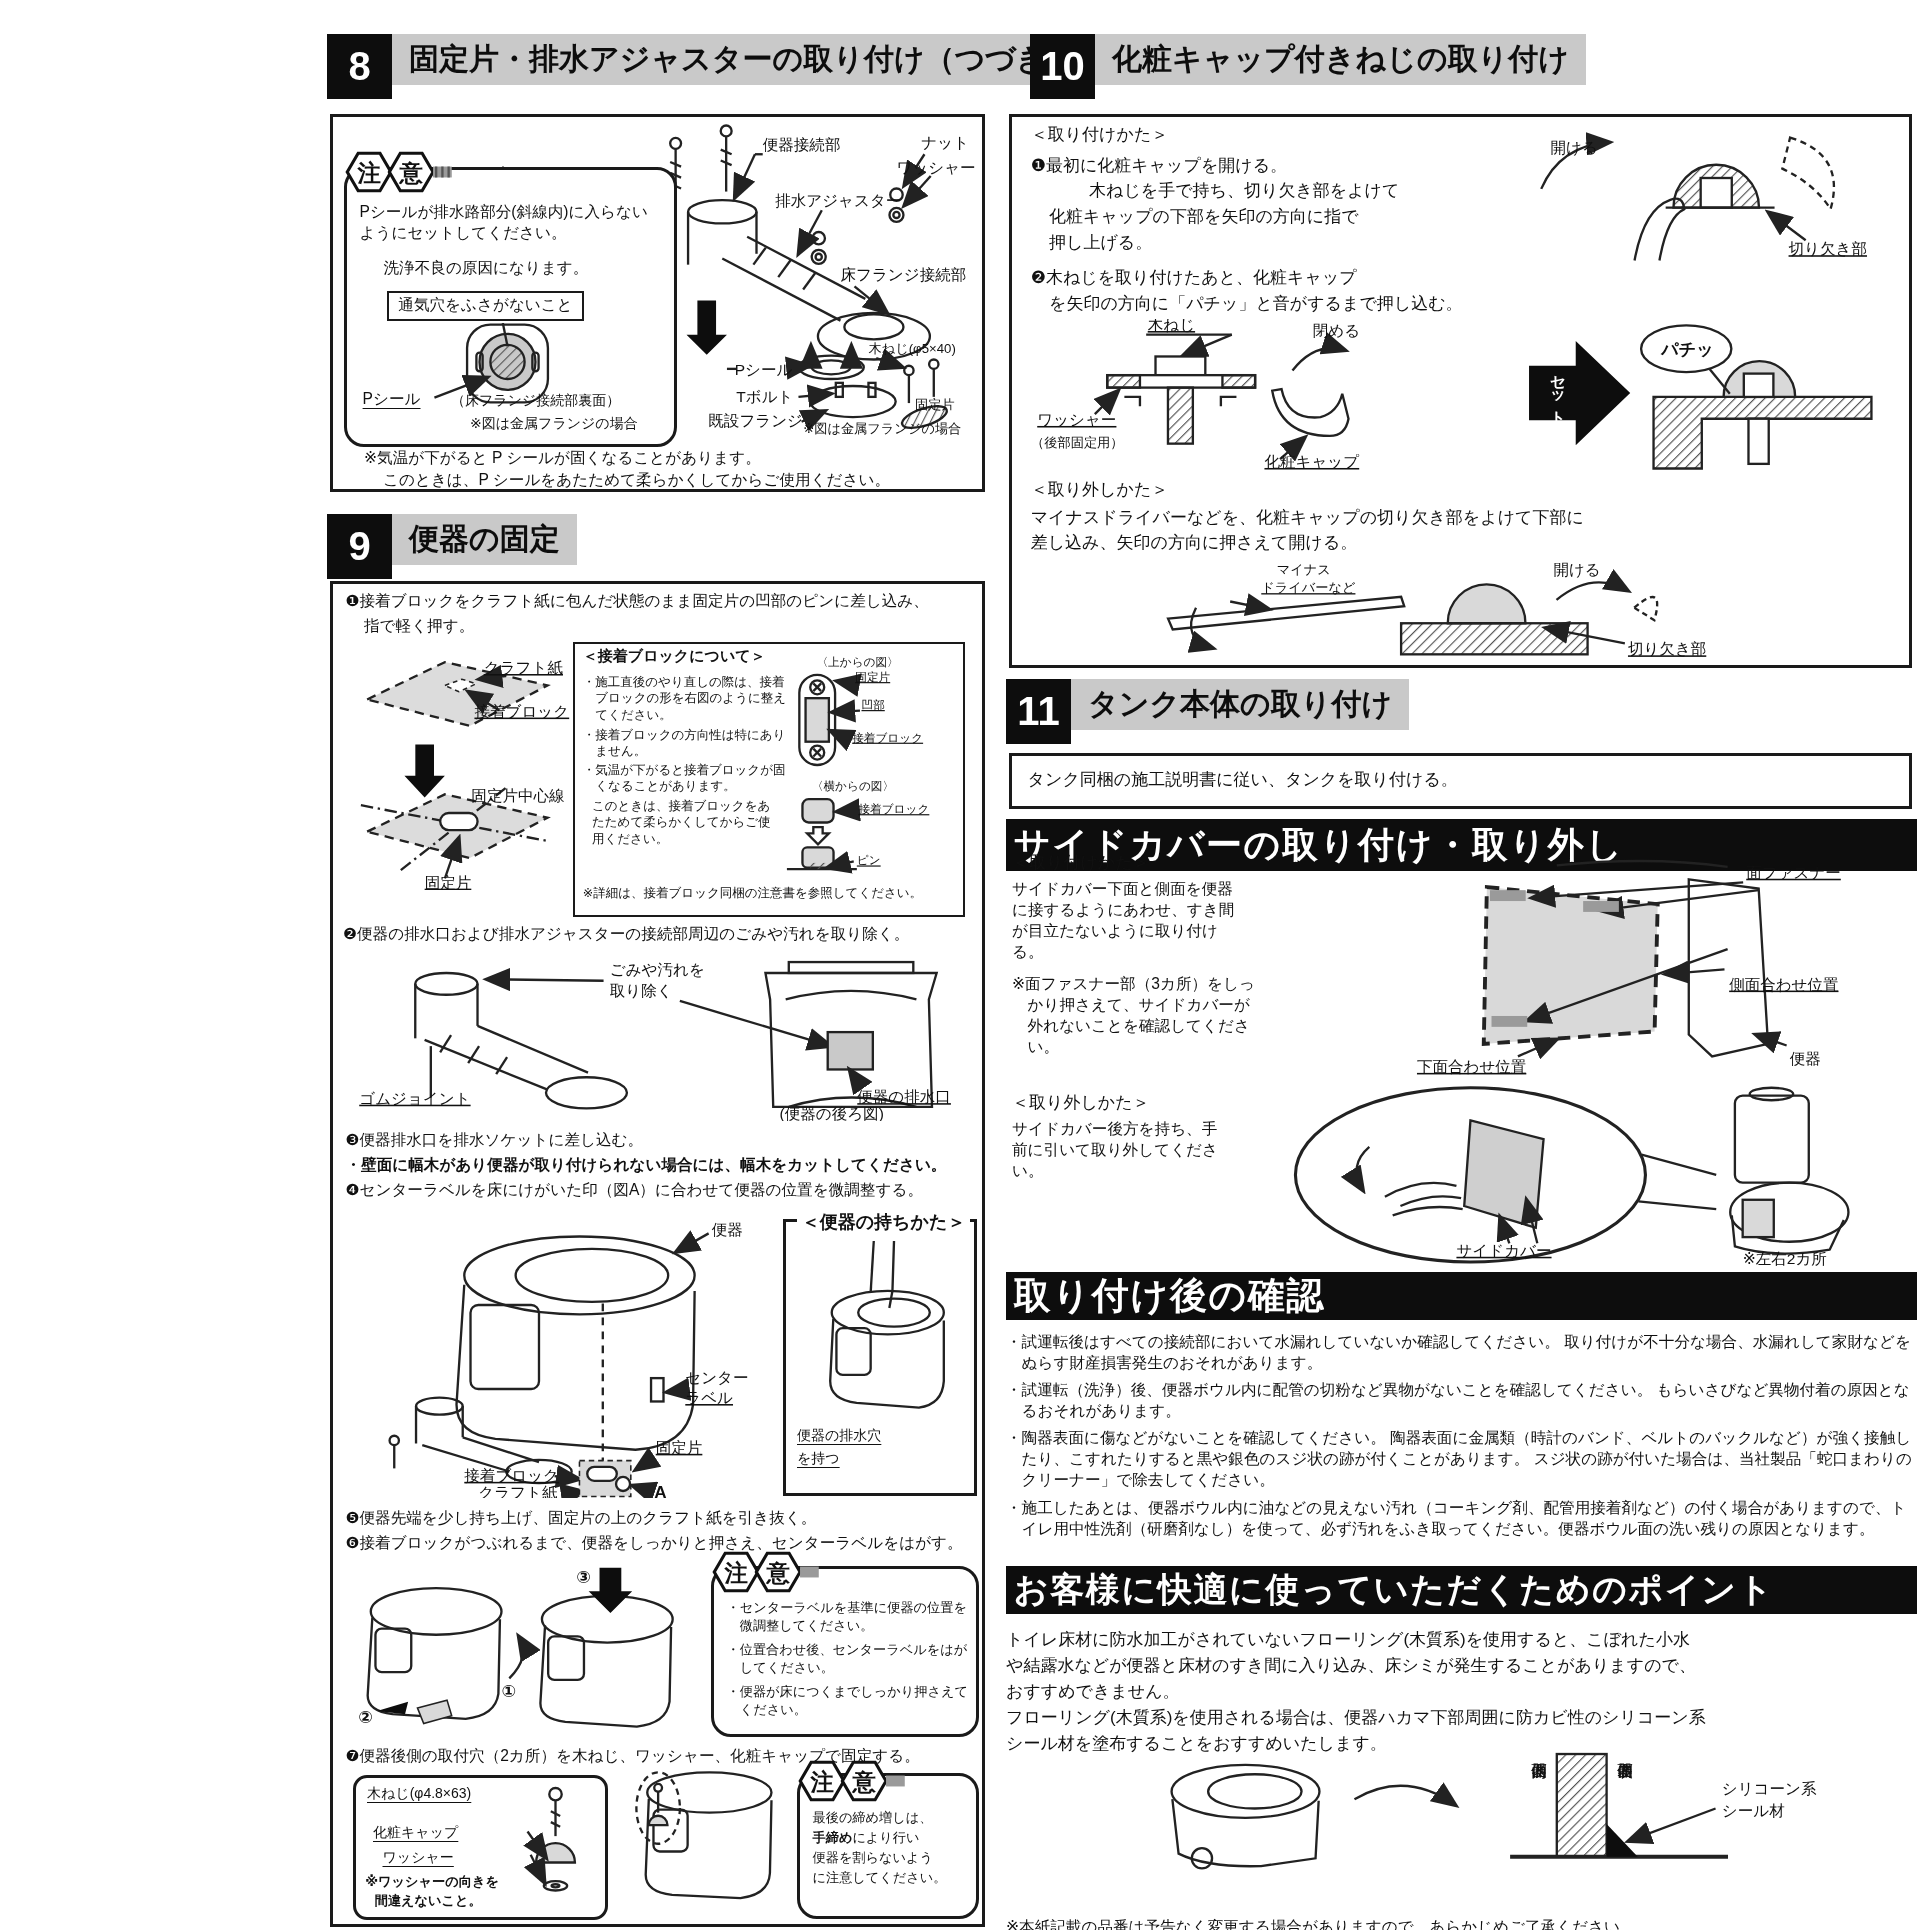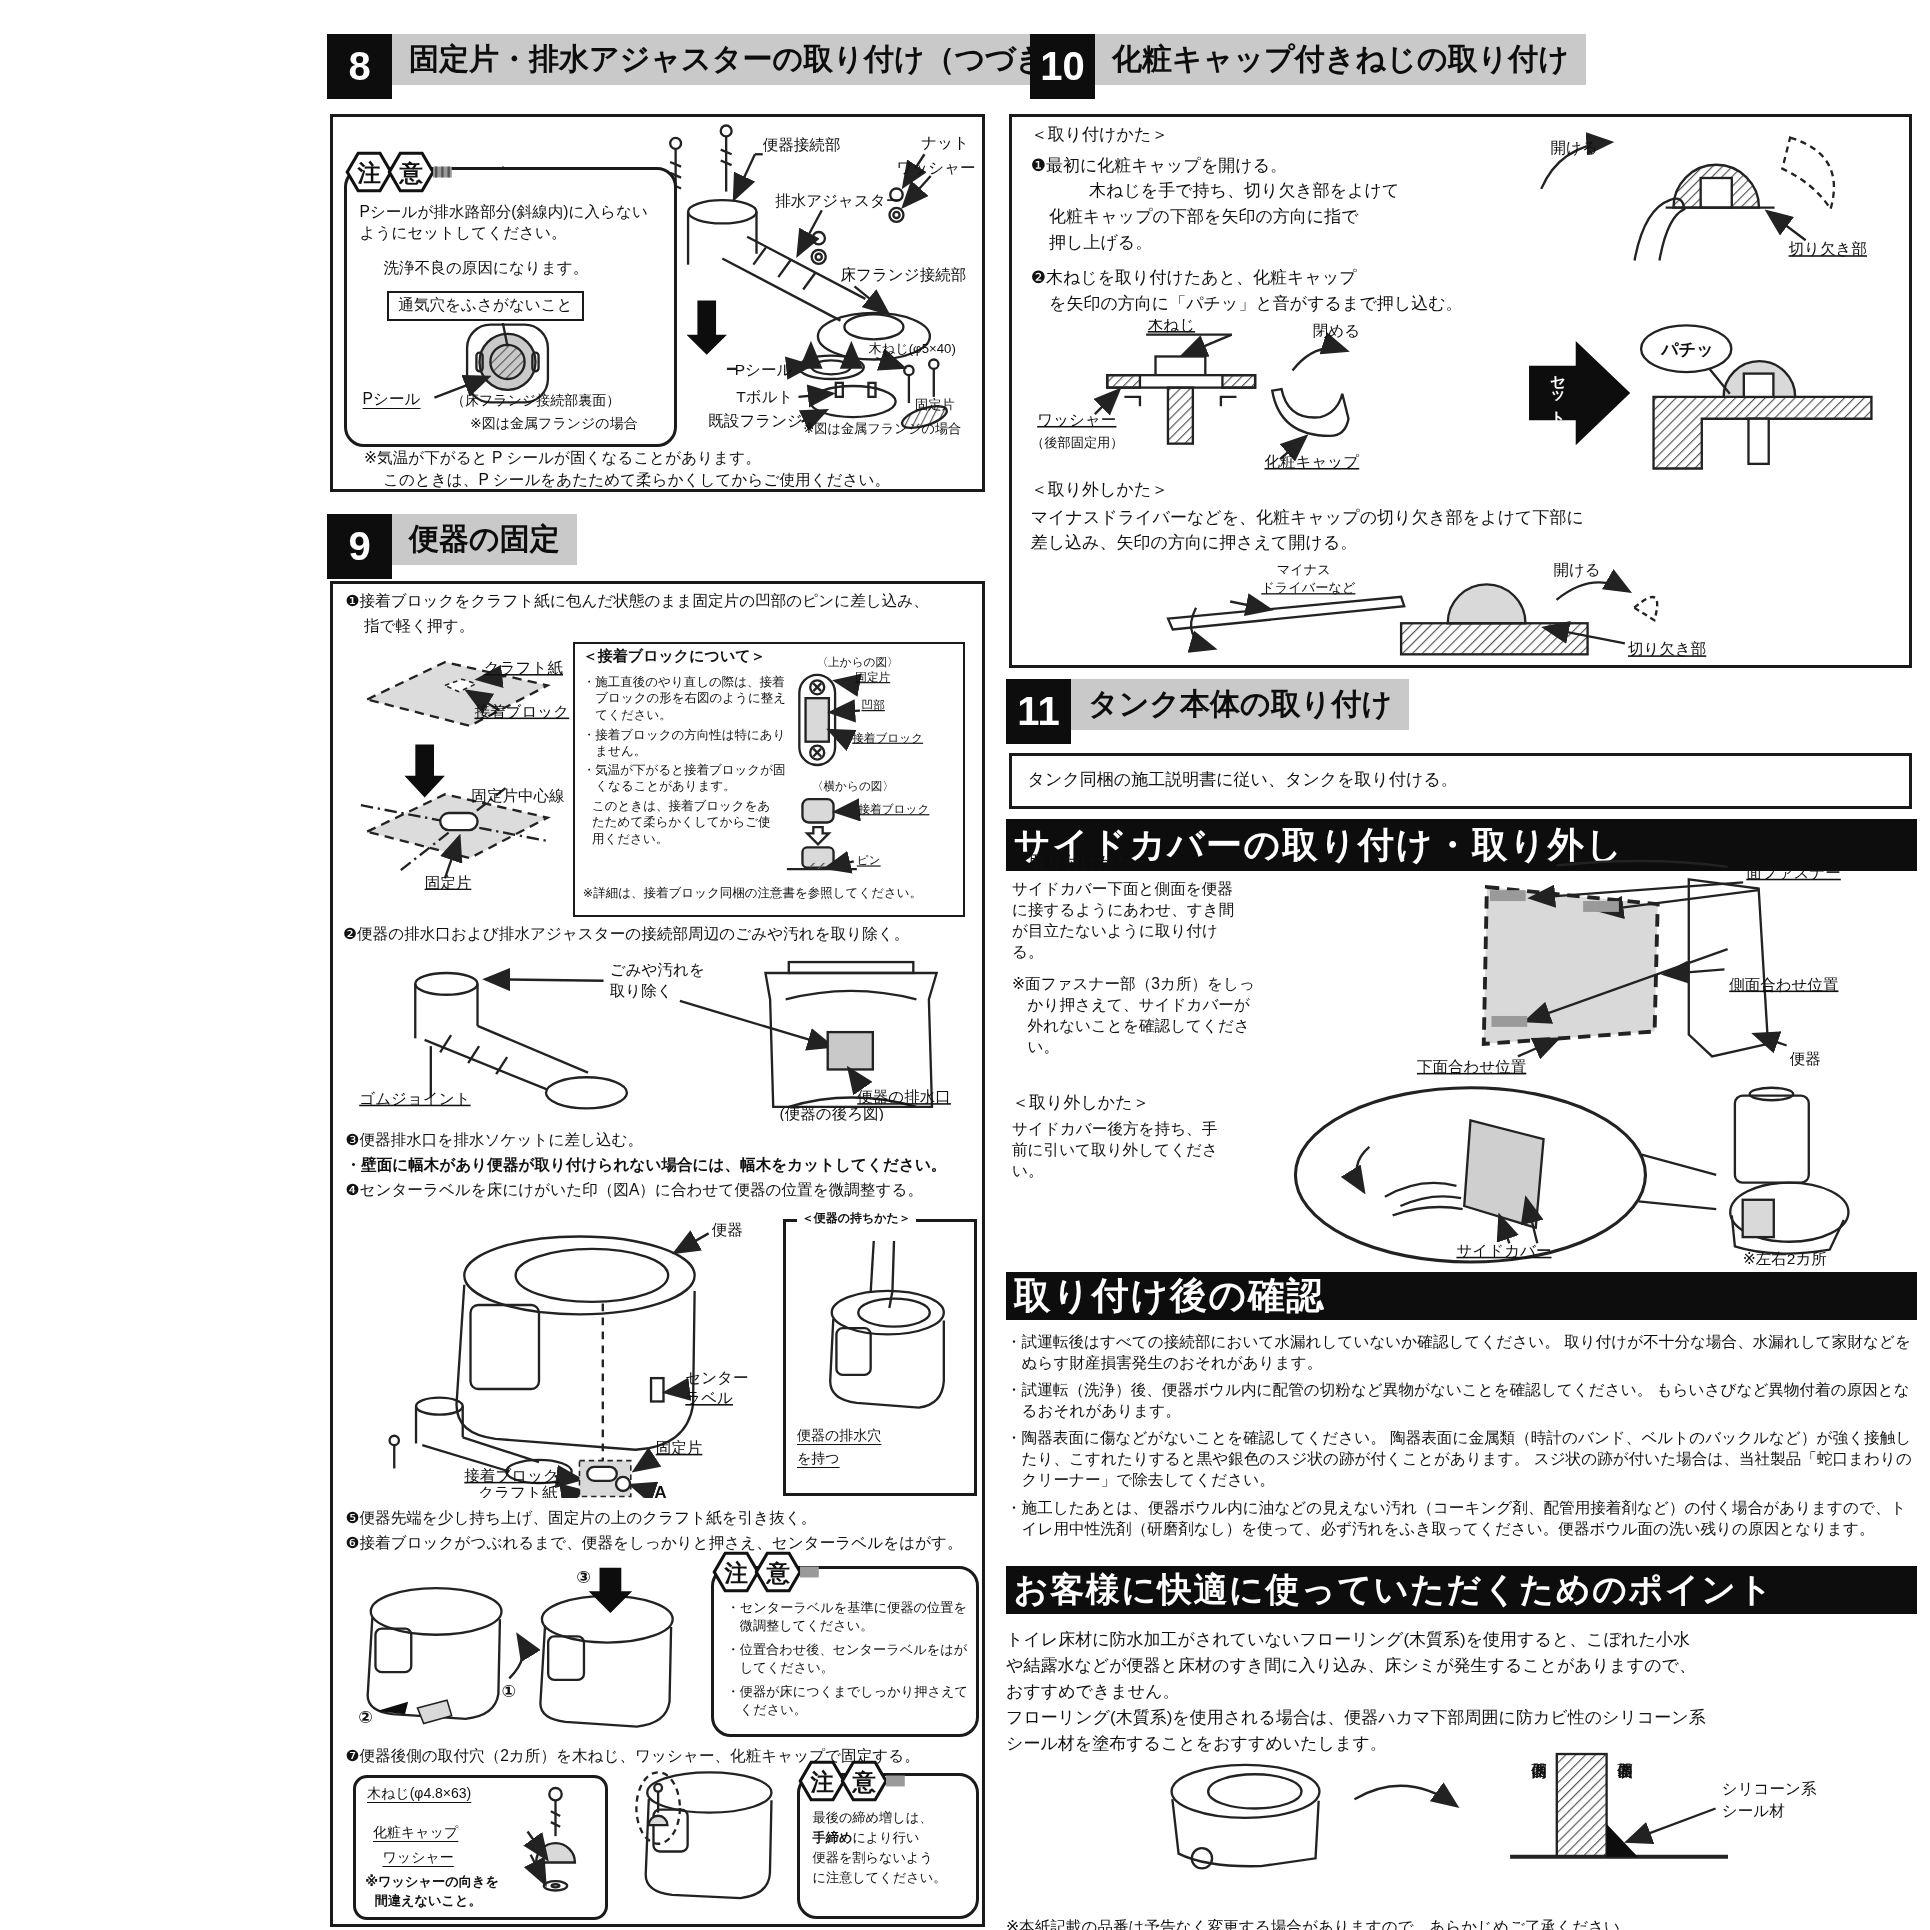--- a/index.html
+++ b/index.html
@@ -29,21 +29,21 @@
   svg text{font-family:"Liberation Sans","DejaVu Sans",sans-serif;fill:#111;font-size:20px;}
   svg text.s15{font-size:15px;} svg text.s17{font-size:17px;} svg text.s22{font-size:22px;font-weight:bold;}
   svg .s{stroke:#222;stroke-width:3;fill:none;}
   svg .sf{stroke:#222;stroke-width:3;fill:#fff;}
   svg .g{stroke:#222;stroke-width:3;fill:#d9d9d9;}
   svg .k{fill:#0d0d0d;stroke:none;}
   .badge{position:absolute;width:117px;height:50px;}
   .bt{font-size:30px;font-weight:bold;}
   .holdbox{border:3.1px solid #1a1a1a;position:absolute;background:#fff;}
   .holdtitle{position:absolute;top:-12.5px;left:11px;background:#fff;padding:0 4.7px;
-             font-size:12px;font-weight:bold;white-space:nowrap;}
+             font-size:18px;font-weight:bold;white-space:nowrap;}
 </style>
 </head>
 <body>
 
 <div class="page">
 
 <svg width="0" height="0" style="position:absolute">
  <defs>
   <pattern id="hatch" patternUnits="userSpaceOnUse" width="9" height="9" patternTransform="rotate(45)">
     <line x1="0" y1="0" x2="0" y2="9" stroke="#555" stroke-width="3"></line>

